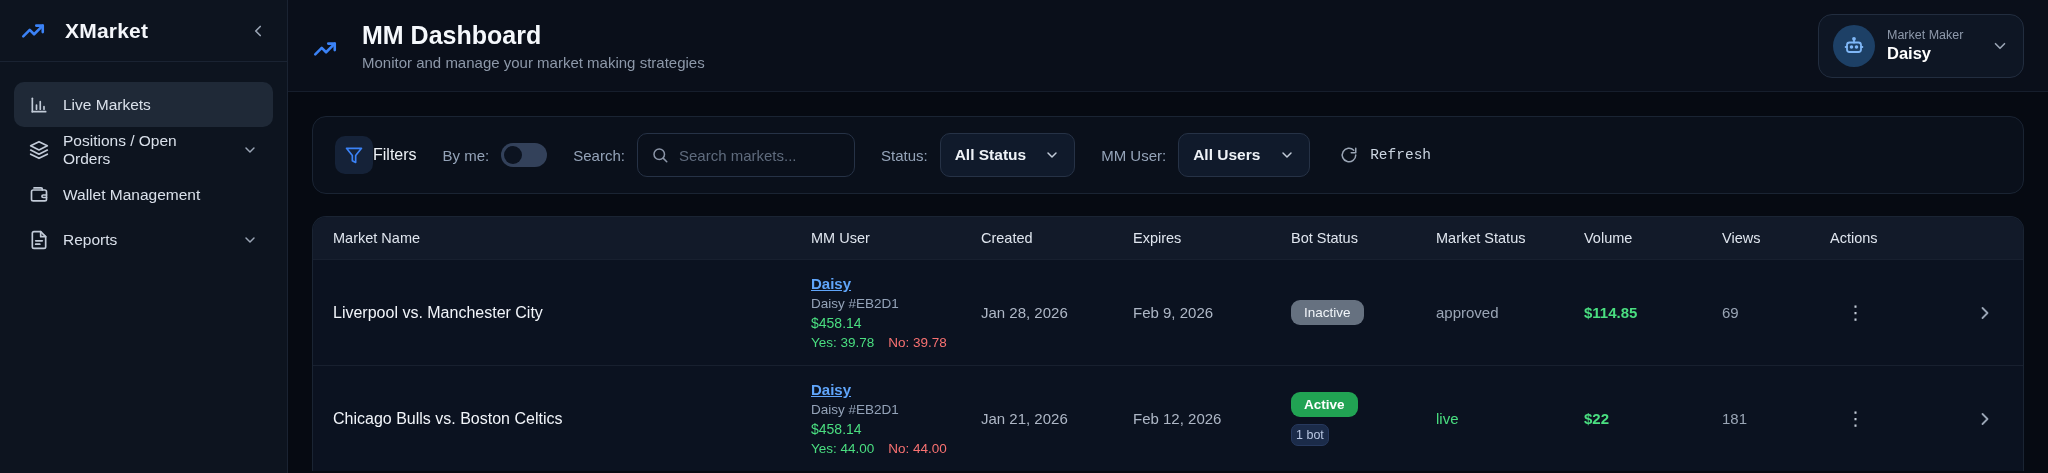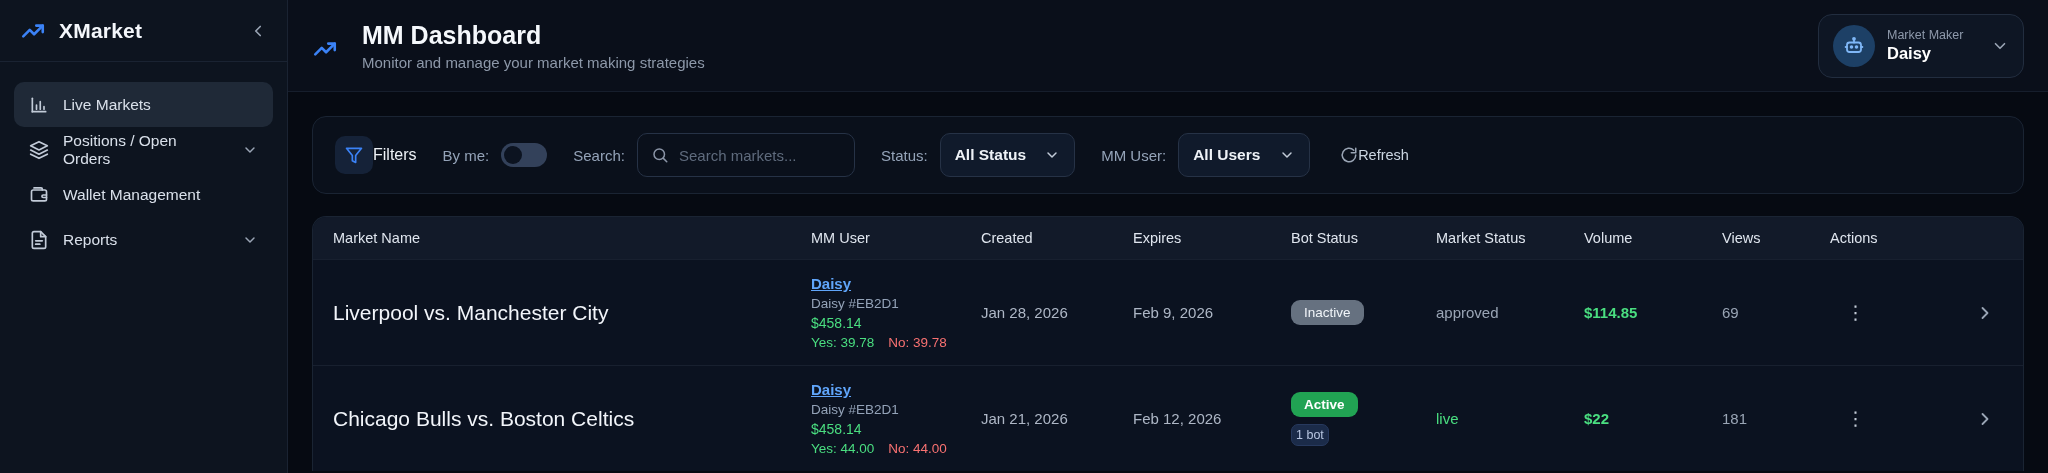--- a/index.html
+++ b/index.html
@@ -3,21 +3,21 @@
 <meta charset="utf-8">
 <style>
   * { margin:0; padding:0; box-sizing:border-box; }
   html,body { width:2048px; height:473px; background:#05080f; overflow:hidden;
     font-family:"Liberation Sans", sans-serif; }
   .app { display:flex; width:100%; height:100%; }
 
   
   .sidebar { width:288px; flex:0 0 288px; background:#0d141f; border-right:1px solid #1a2332;
     display:flex; flex-direction:column; }
-  .sb-header { height:62px; display:flex; align-items:center; gap:13px; padding:0 20px;
+  .sb-header { height:62px; display:flex; align-items:center; gap:19px; padding:0 20px;
     border-bottom:1px solid #1a2332; }
   .logo-icon { width:26px; height:26px; color:#3b82f6; flex:0 0 auto; }
   .logo-text { flex:1; font-size:21px; font-weight:700; color:#f4f7fb; letter-spacing:.2px; }
   .collapse-btn { width:18px; height:18px; color:#9aa5b5; cursor:pointer; }
   .sb-nav { padding:20px 14px; display:flex; flex-direction:column; gap:0; }
   .nav-item { display:flex; align-items:center; gap:14px; height:45px; padding:0 15px;
     border-radius:10px; color:#d9e0ea; font-size:15.5px; cursor:pointer; }
   .nav-item.active { background:#1f2937; }
   .nav-icon { width:20px; height:20px; color:#c2cbd8; flex:0 0 auto; }
   .nav-chevron { width:16px; height:16px; margin-left:auto; color:#9aa5b5; }
@@ -59,34 +59,34 @@
   .search-box { display:flex; align-items:center; gap:10px; width:218px; height:44px;
     border:1px solid #263246; border-radius:10px; padding:0 13px; background:#0a101b; }
   .search-box svg { width:18px; height:18px; color:#8b95a7; flex:0 0 auto; }
   .search-box input { flex:1; min-width:0; background:transparent; border:none; outline:none;
     color:#e2e8f0; font-size:15px; font-family:"Liberation Sans", sans-serif; }
   .search-box input::placeholder { color:#5f6b7d; }
   .select { display:flex; align-items:center; justify-content:space-between; gap:18px;
     min-width:132px; height:44px; border:1px solid #263246; border-radius:10px; padding:0 14px;
     background:#101a2b; color:#eef2f7; font-size:15.5px; font-weight:600; cursor:pointer; }
   .select svg { width:16px; height:16px; color:#c2cbd8; }
-  .refresh-btn { display:flex; align-items:center; background:none; border:none;
+  .refresh-btn { display:flex; align-items:center; gap:12px; background:none; border:none;
     color:#cbd5e1; font-size:14.5px; margin-left:30px; cursor:pointer;
-    font-family:Liberation Sans, sans-serif;justify-content:center; }
+    font-family:Liberation Mono, monospace;justify-content:center; }
   .refresh-btn svg { width:18px; height:18px; color:#9aa5b5; }
 
   
   .table-card { background:#0b1220; border:1px solid #1a2433; border-bottom:none;
     border-radius:14px 14px 0 0; overflow:hidden; }
   .thead, .trow { display:grid;
     grid-template-columns:478px 170px 152px 158px 145px 148px 138px 108px 110px 1fr;
     align-items:center; padding-left:20px; padding-right:12px; }
   .thead { background:#121a29; height:42px; font-size:14.5px; color:#dfe5ee; }
   .trow { height:106px; border-top:1px solid #18202f; font-size:15px; }
-  .market-name { color:#f2f5fa; font-size:21px; }
+  .market-name { color:#f2f5fa; font-size:16px; }
   .mm-cell { display:flex; flex-direction:column; align-items:flex-start; gap:4px; }
   .mm-link { color:#60a5fa; font-weight:700; font-size:15px; text-decoration:underline; cursor:pointer; }
   .mm-id { color:#94a3b8; font-size:13.5px; }
   .mm-balance { color:#4ade80; font-size:14px; }
   .mm-odds { font-size:13.5px; }
   .odds-yes { color:#4ade80; margin-right:14px; }
   .odds-no { color:#f87171; }
   .date-cell { color:#aeb7c6; }
   .bot-cell { display:flex; flex-direction:column; align-items:flex-start; gap:7px; }
   .badge { display:inline-block; font-size:13.5px; border-radius:9px; padding:5px 13px; }

